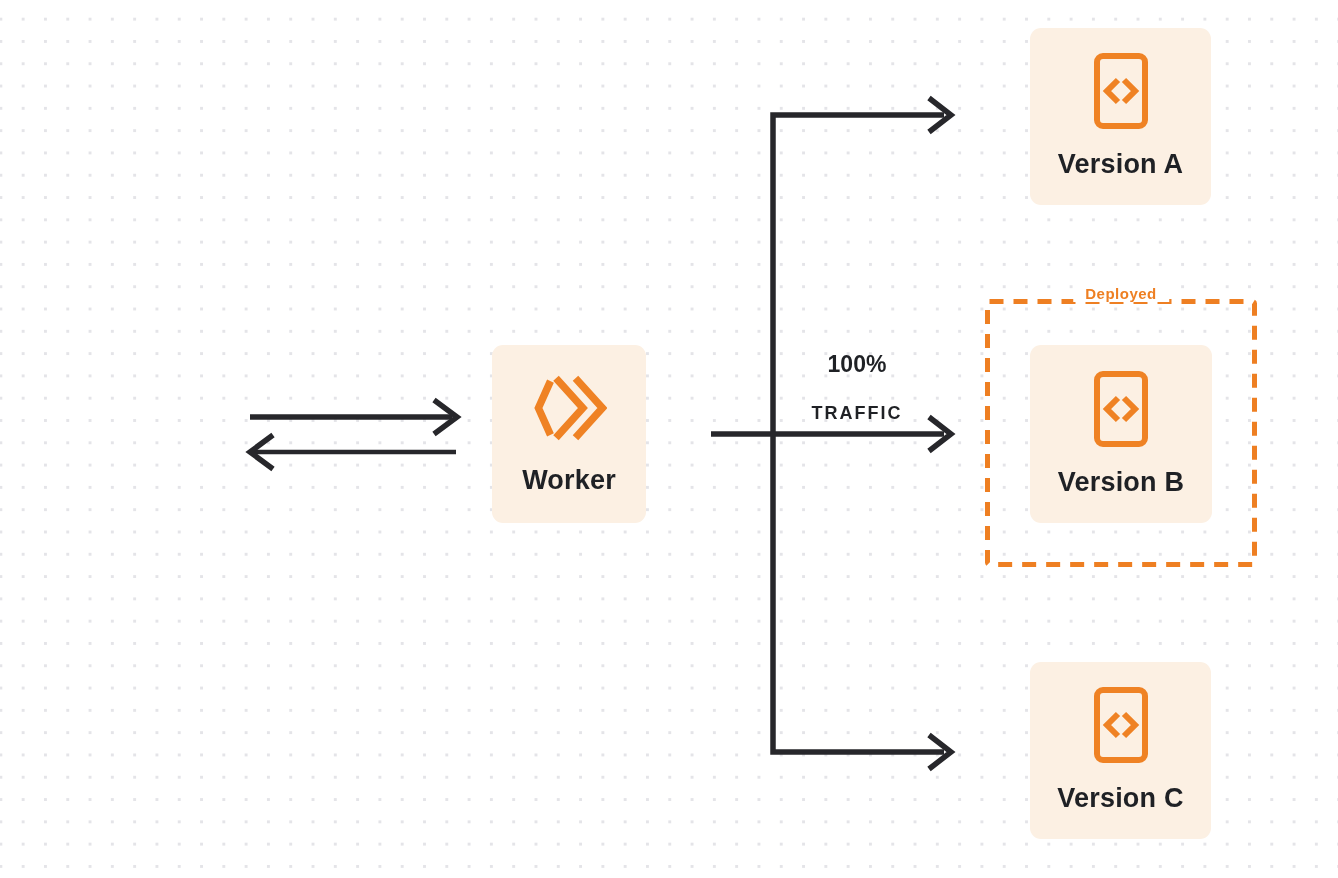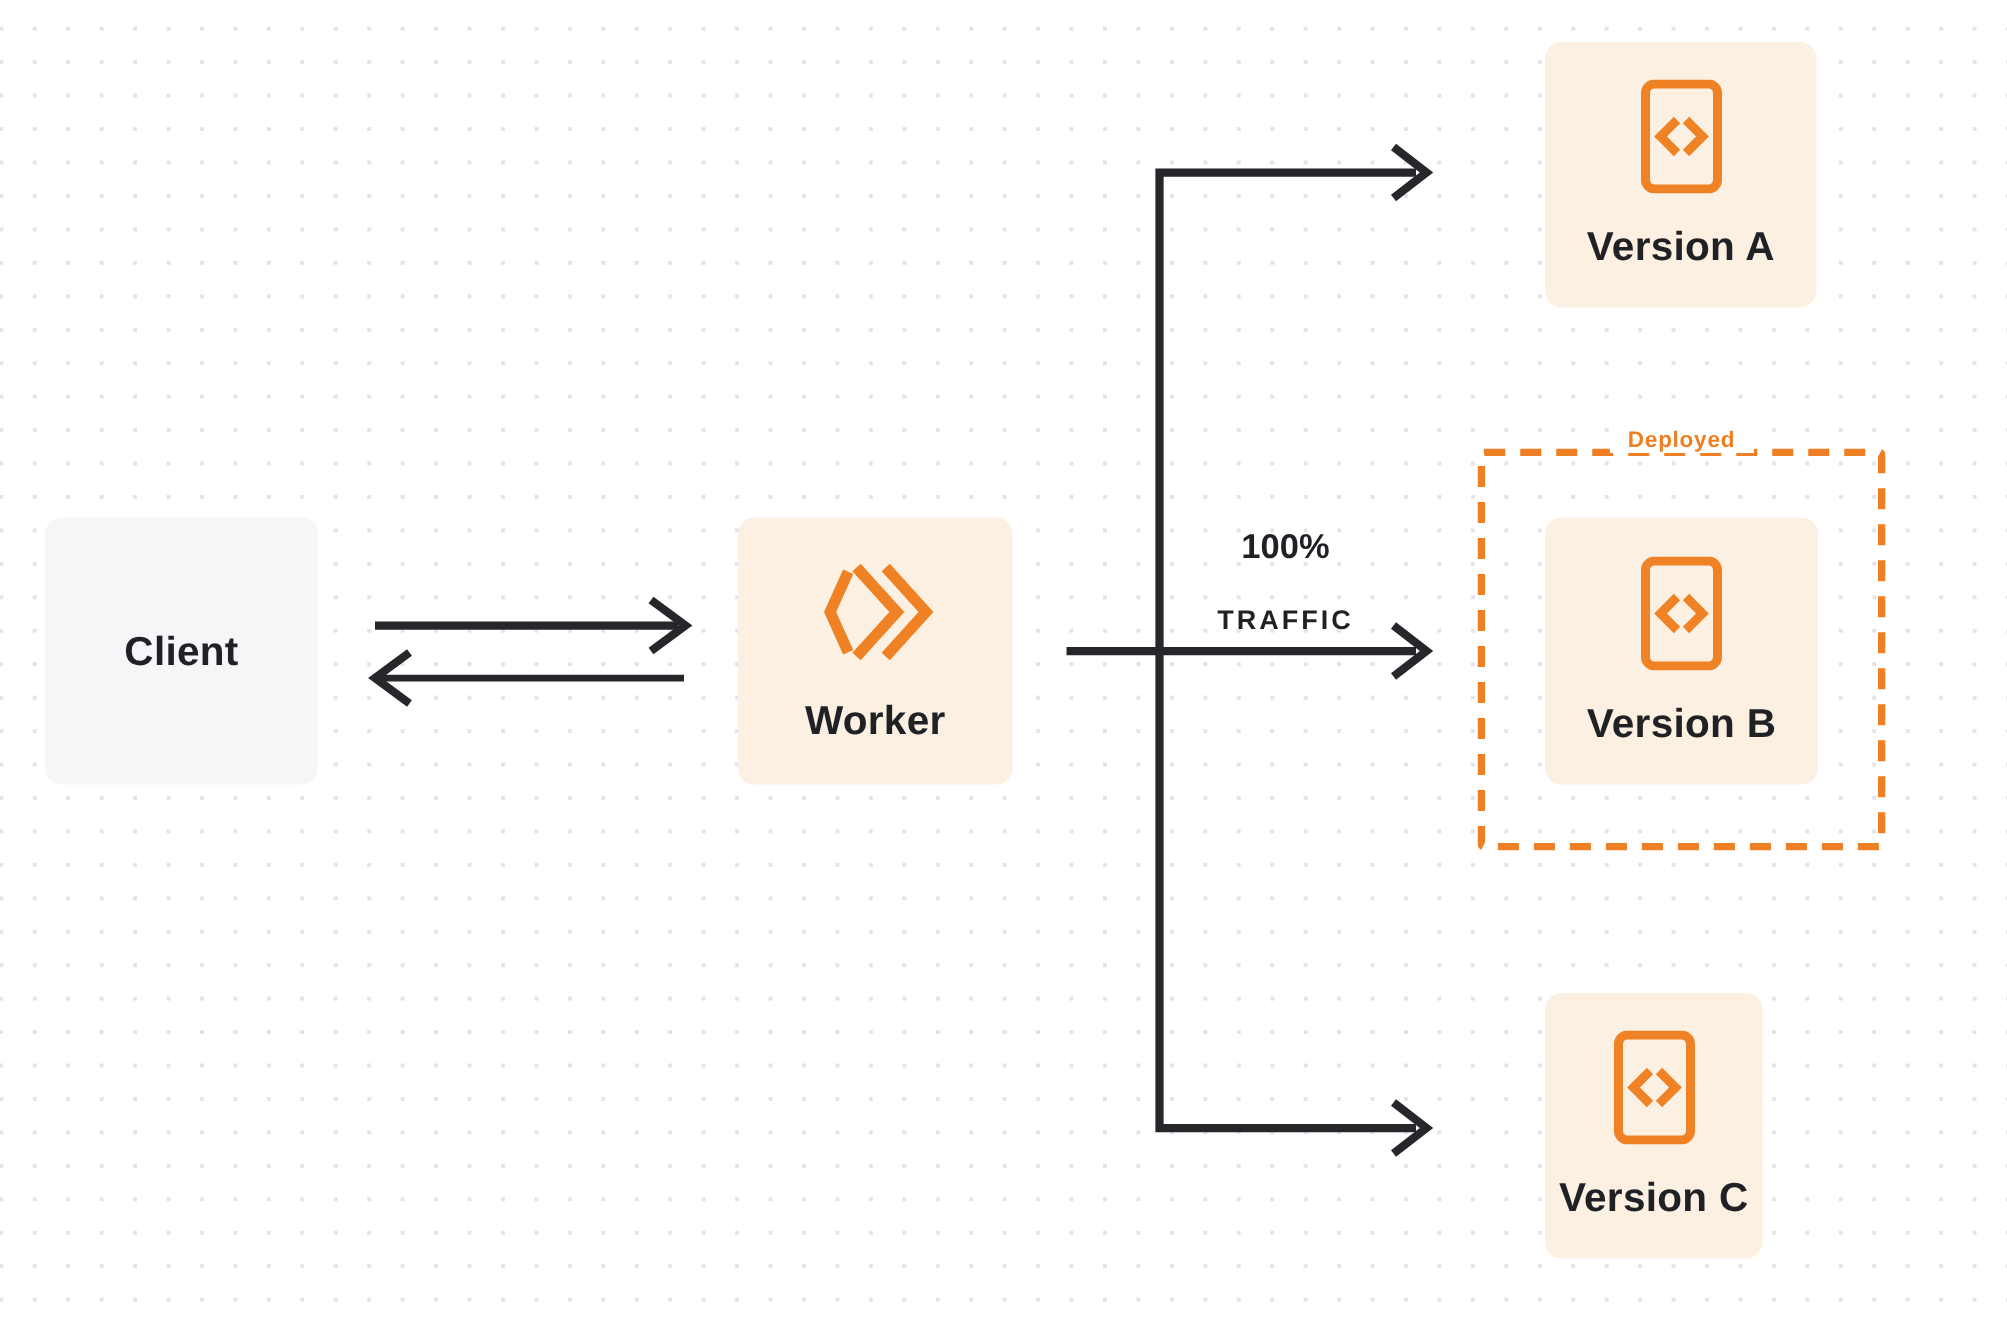--- a/index.html
+++ b/index.html
@@ -35,24 +35,24 @@
   .node-gray  { background: #f6f6f8; }
 
   .node-label {
     font-size: 27px;
     font-weight: 700;
     color: #1f2125;
     letter-spacing: 0.2px;
   }
 
   .client-box  { left: 30px;  top: 345px; width: 182px; height: 178px; }
-  .worker-box  { left: 492px; top: 345px; width: 183px; height: 178px; gap: 22px; }
+  .worker-box  { left: 492px; top: 345px; width: 154px; height: 178px; gap: 22px; }
   .version-a   { left: 1030px; top: 28px;  width: 181px; height: 177px; gap: 20px; }
   .version-b   { left: 1030px; top: 345px; width: 182px; height: 178px; gap: 20px; }
-  .version-c   { left: 1030px; top: 662px; width: 145px; height: 177px; gap: 20px; }
+  .version-c   { left: 1030px; top: 662px; width: 181px; height: 177px; gap: 20px; }
 
   .deployed-box {
     position: absolute;
     left: 985px;
     top: 299px;
     width: 272px;
     height: 268px;
   }
   .deployed-box svg { position: absolute; inset: 0; }
   .deployed-label {
@@ -99,23 +99,20 @@
     <path d="M273 435 L250 452 L273 469"></path>
 
     <path d="M711 434 H944"></path>
     <path d="M929 417 L951 434 L929 451"></path>
 
     <path d="M944 115 L773 115 L773 752 L944 752"></path>
     <path d="M929 98 L951 115 L929 132"></path>
     <path d="M929 735 L951 752 L929 769"></path>
   </svg>
 
-  <div class="node node-gray client-box">
-    <span class="node-label">Client</span>
-  </div>
 
   <div class="node node-cream worker-box">
     <span class="icon-wrap">
       <svg width="76" height="70" viewBox="0 0 82 70" fill="none" stroke="#ef8224" stroke-width="8" stroke-linecap="butt" stroke-linejoin="miter">
         <polyline points="21,6 8,35 21,64"></polyline>
         <polyline points="27,3 56,35 27,67"></polyline>
         <polyline points="48,3 77,35 48,67"></polyline>
       </svg>
     </span>
     <span class="node-label">Worker</span>

